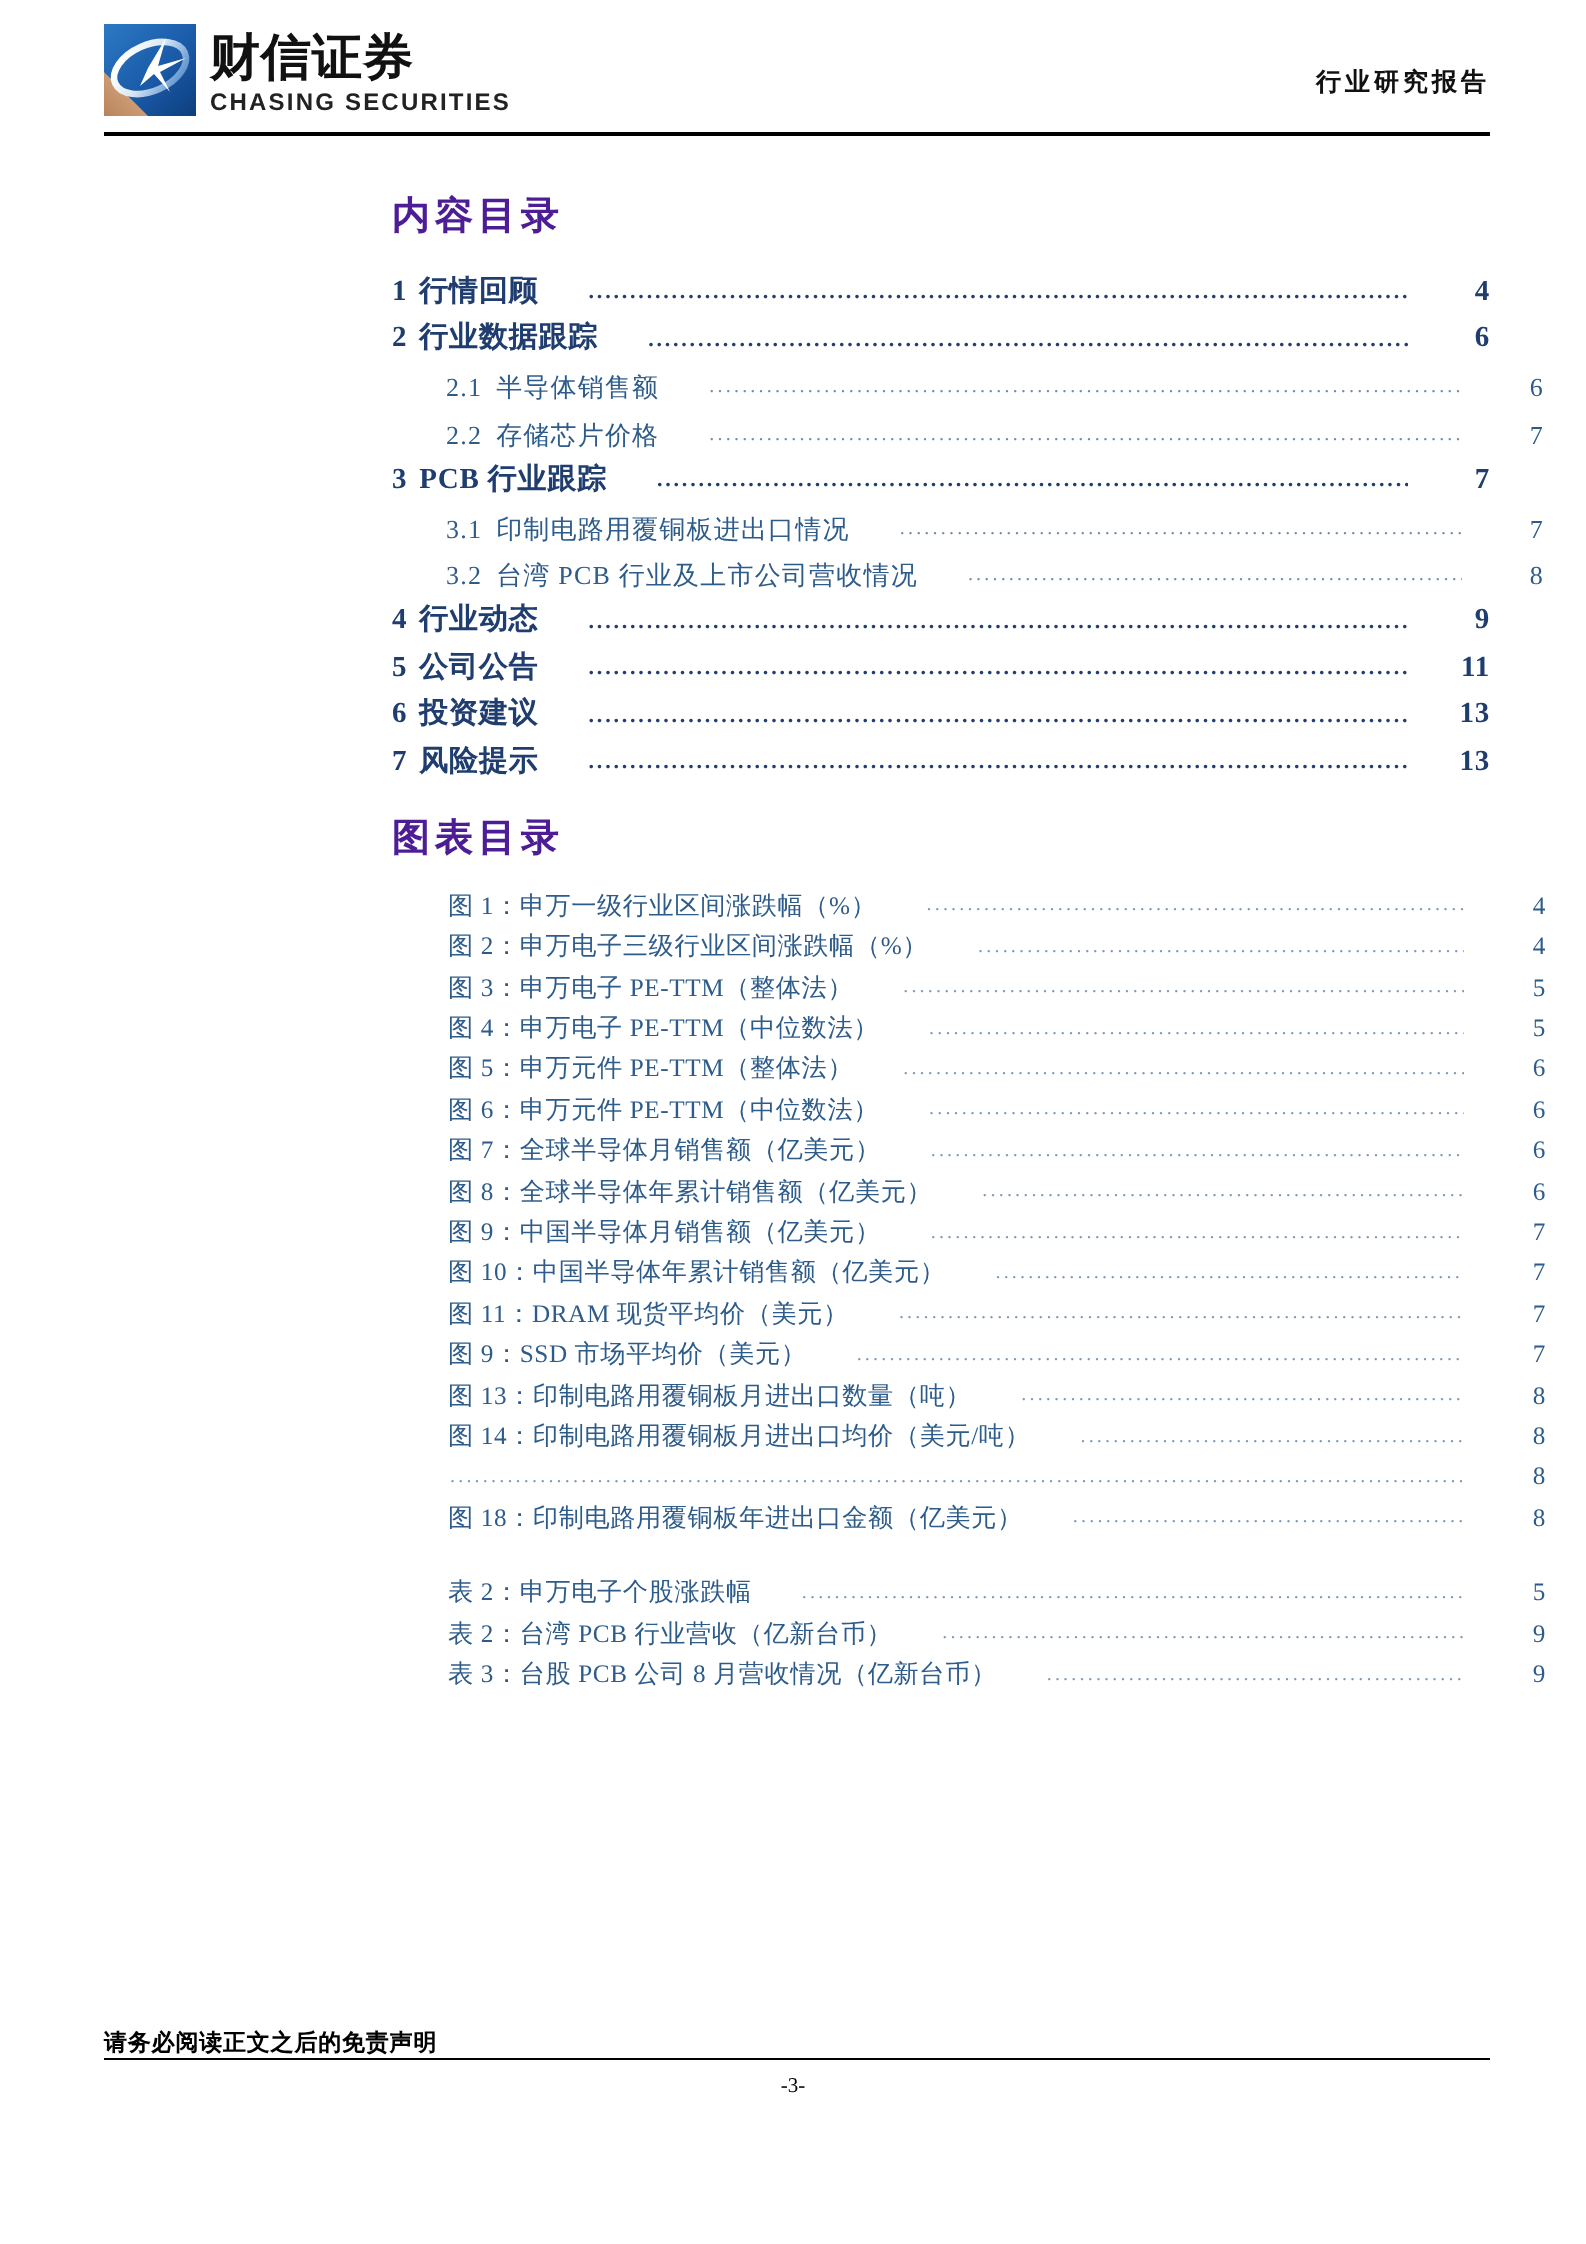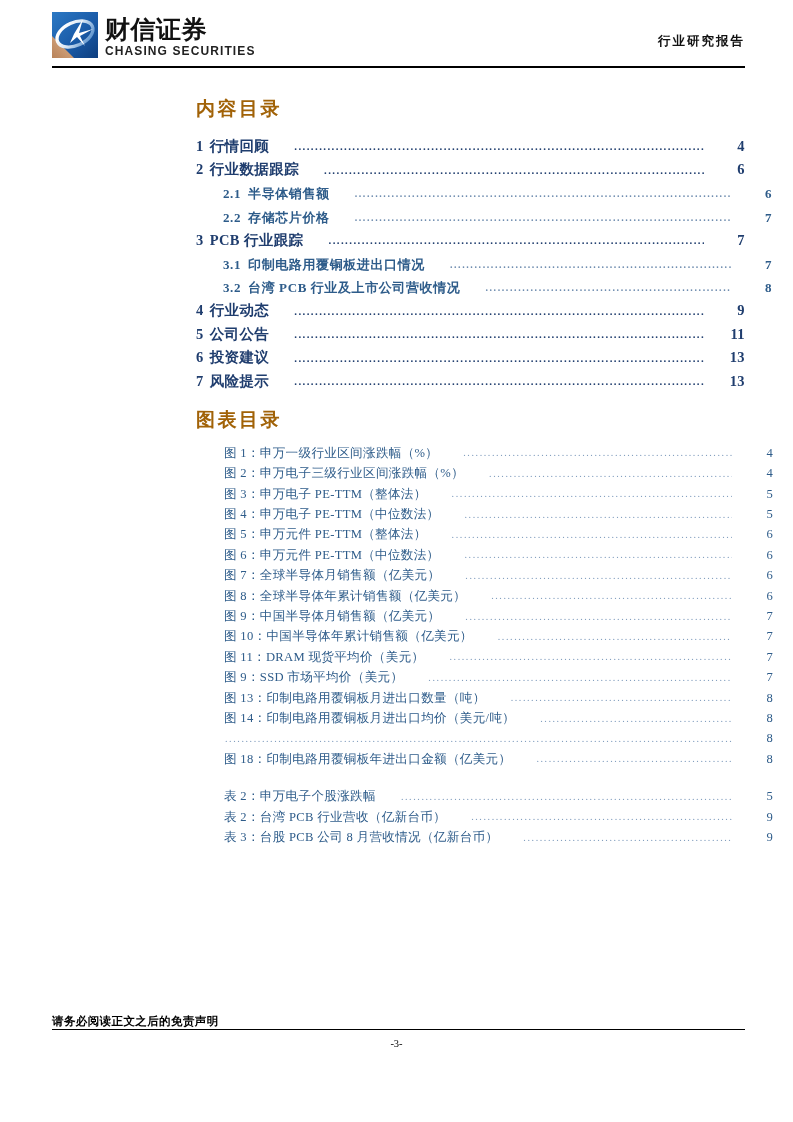--- a/index.html
+++ b/index.html
@@ -79,24 +79,24 @@
   }
 
   
   #content {
     position: absolute;
     left: 196px;
     top: 98px;
     width: 549px;
   }
   .section-title {
-    font-family: Liberation Serif, serif;
+    font-family: Liberation Mono, monospace;
     font-size: 19px;
     font-weight: bold;
-    color: #a16207;
+    color: #4c1d95;
     letter-spacing: 2.5px;
     margin: 0 0 10px 0;
     line-height: 1.2;
   }
   #toc-title { margin-bottom: 9px; }
   #figs-title { margin-top: 21px; margin-bottom: 7px; }
 
   
   .toc-row {
     display: flex;
@@ -135,21 +135,21 @@
     letter-spacing: 0.4px;
   }
   .lvl1 .toc-dots { color: #1F3D6E; }
   .lvl1 .toc-page { font-size: 14.5px; }
   .lvl1 .toc-num { margin-right: 6px; }
 
   
   .lvl2 {
     height: 23.5px;
     font-size: 13px;
-    font-weight: bold;
+    font-weight: normal;
     color: #2E5C8A;
     padding-left: 27px;
     letter-spacing: 0.6px;
     align-items: flex-end;
   }
   .lvl2 .toc-dots { color: #6D8BAE; letter-spacing: 1.6px; font-size: 10px;}
   .lvl2 .toc-page { font-size: 13px; color: #2E5C8A; }
   .lvl2 .toc-num { margin-right: 7px; }
 
   

